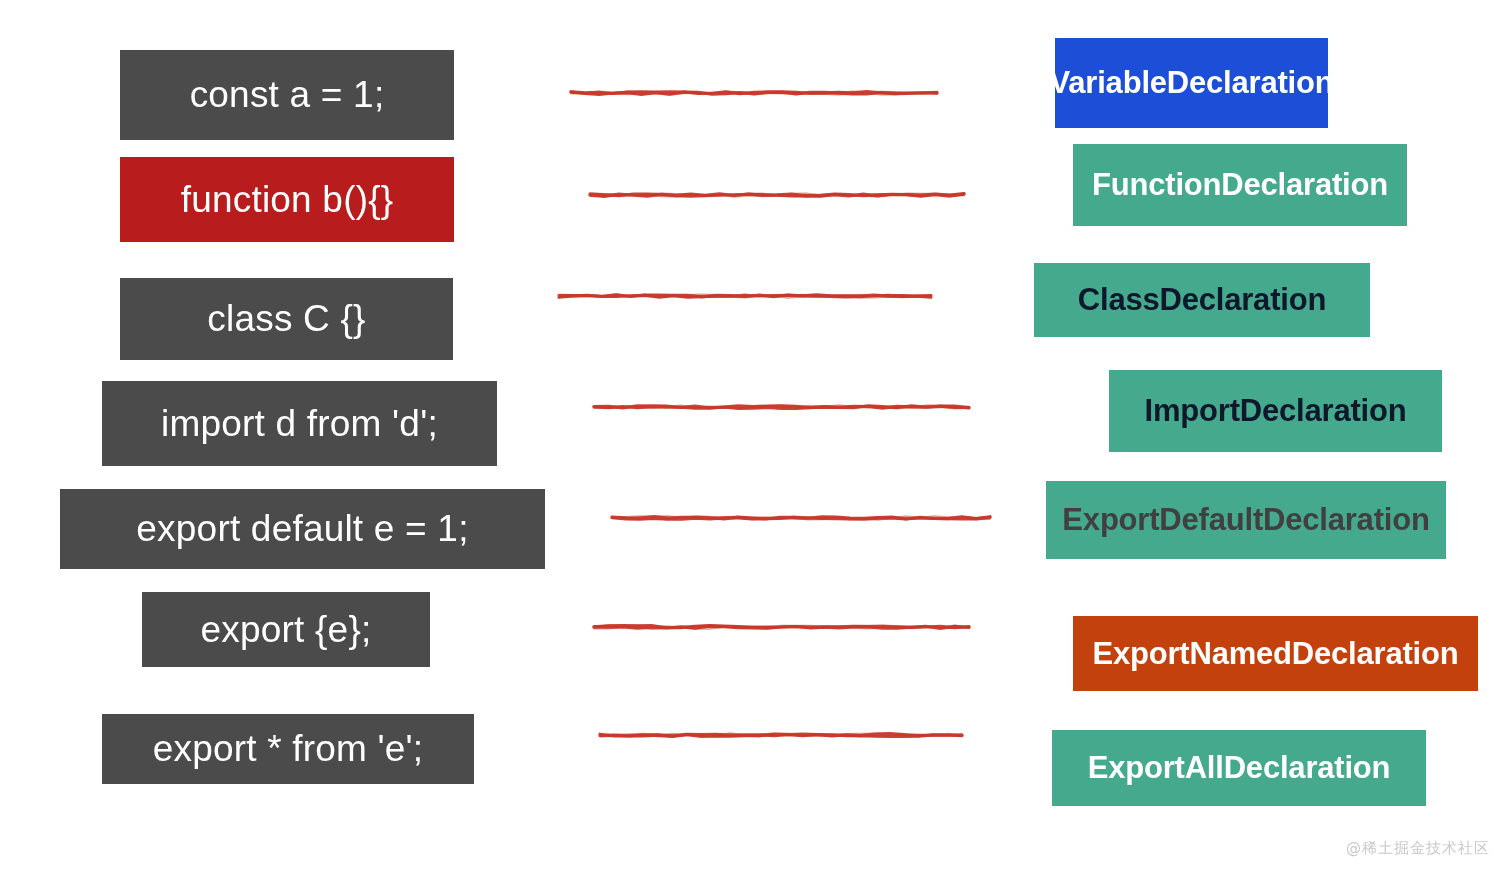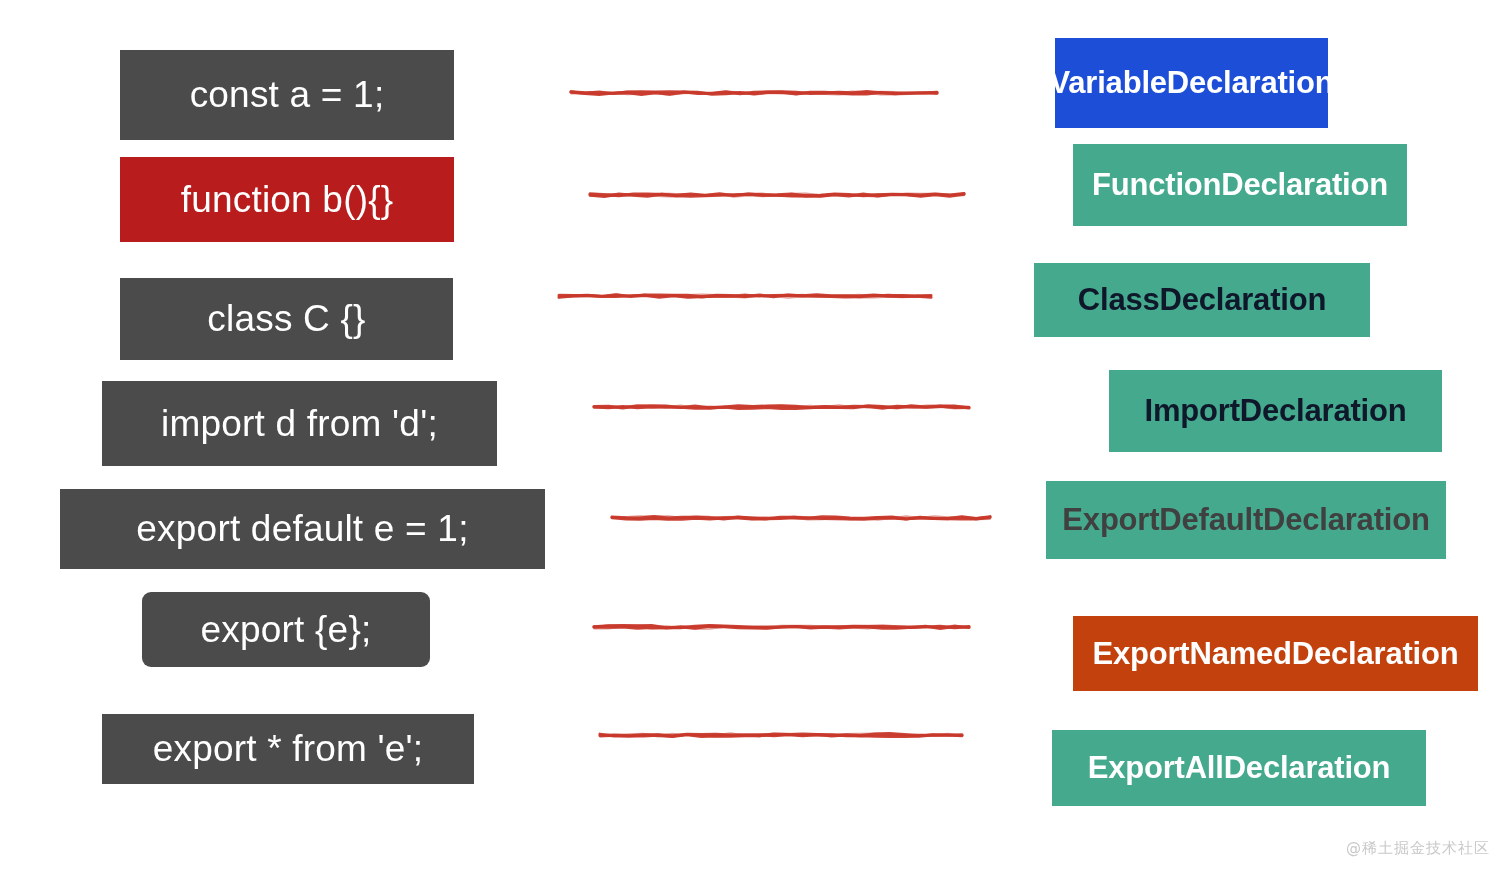--- a/index.html
+++ b/index.html
@@ -93,21 +93,21 @@
       </div>
       <div class="code-chip" style="left: 120px; top: 278px; width: 333px; height: 82px; background: rgb(75, 75, 75); color: rgb(255, 255, 255);">
         <span>class C {}</span>
       </div>
       <div class="code-chip" style="left: 102px; top: 381px; width: 395px; height: 85px; background: rgb(75, 75, 75); color: rgb(255, 255, 255);">
         <span>import d from 'd';</span>
       </div>
       <div class="code-chip" style="left: 44px; top: 489px; width: 485px; height: 80px; background: rgb(75, 75, 75); color: rgb(255, 255, 255); margin-left: 16px;">
         <span>export default e = 1;</span>
       </div>
-      <div class="code-chip" style="left: 142px; top: 592px; width: 288px; height: 75px; background: rgb(75, 75, 75); color: rgb(255, 255, 255); border-radius: 9px;">
+      <div class="code-chip" style="left: 142px; top: 592px; width: 288px; height: 75px; background: rgb(75, 75, 75); color: rgb(255, 255, 255);">
         <span>export {e};</span>
       </div>
       <div class="code-chip" style="left: 102px; top: 714px; width: 372px; height: 70px; background: rgb(75, 75, 75); color: rgb(255, 255, 255);">
         <span>export * from 'e';</span>
       </div>
     </div>
 
   <div id="connector-column">
       <div class="connector" style="left: 571px; top: 86px; width: 366px;">
         <svg viewBox="0 0 366 14" preserveAspectRatio="none">

